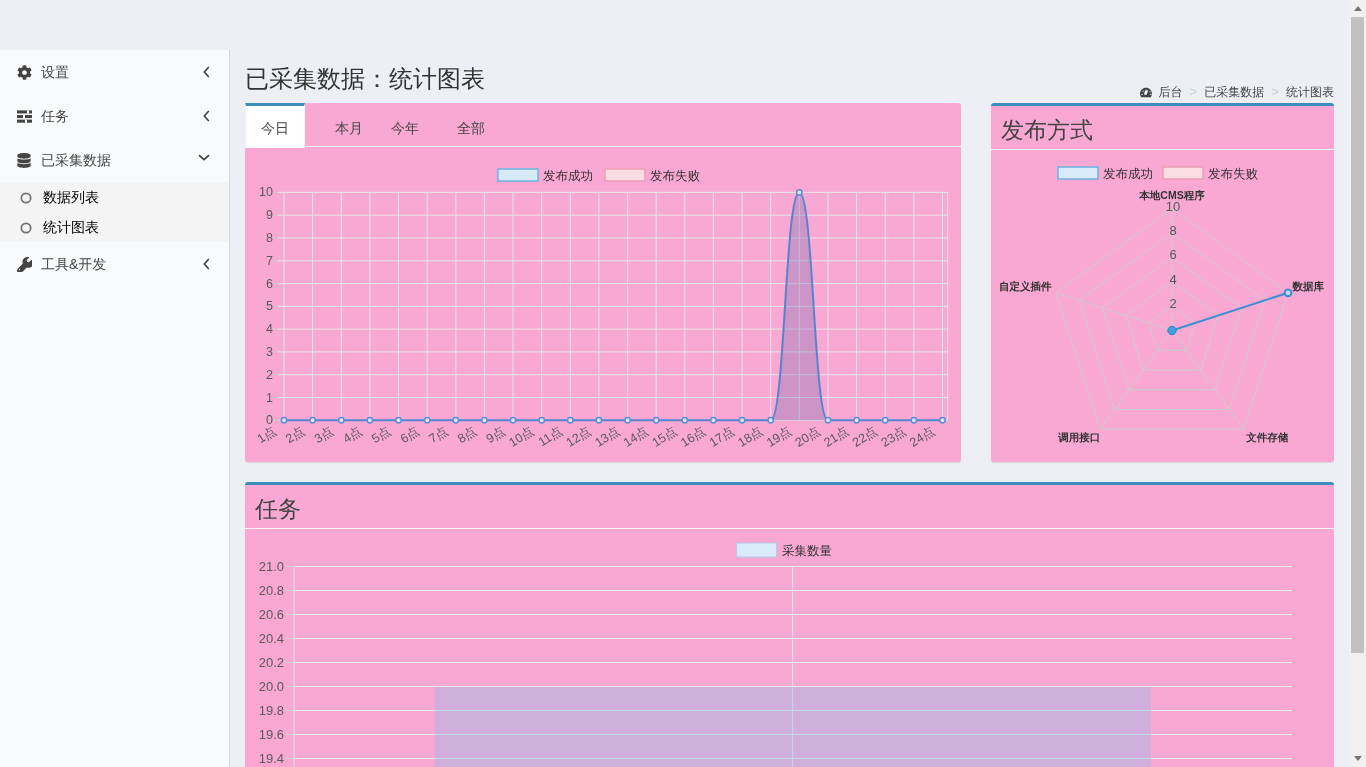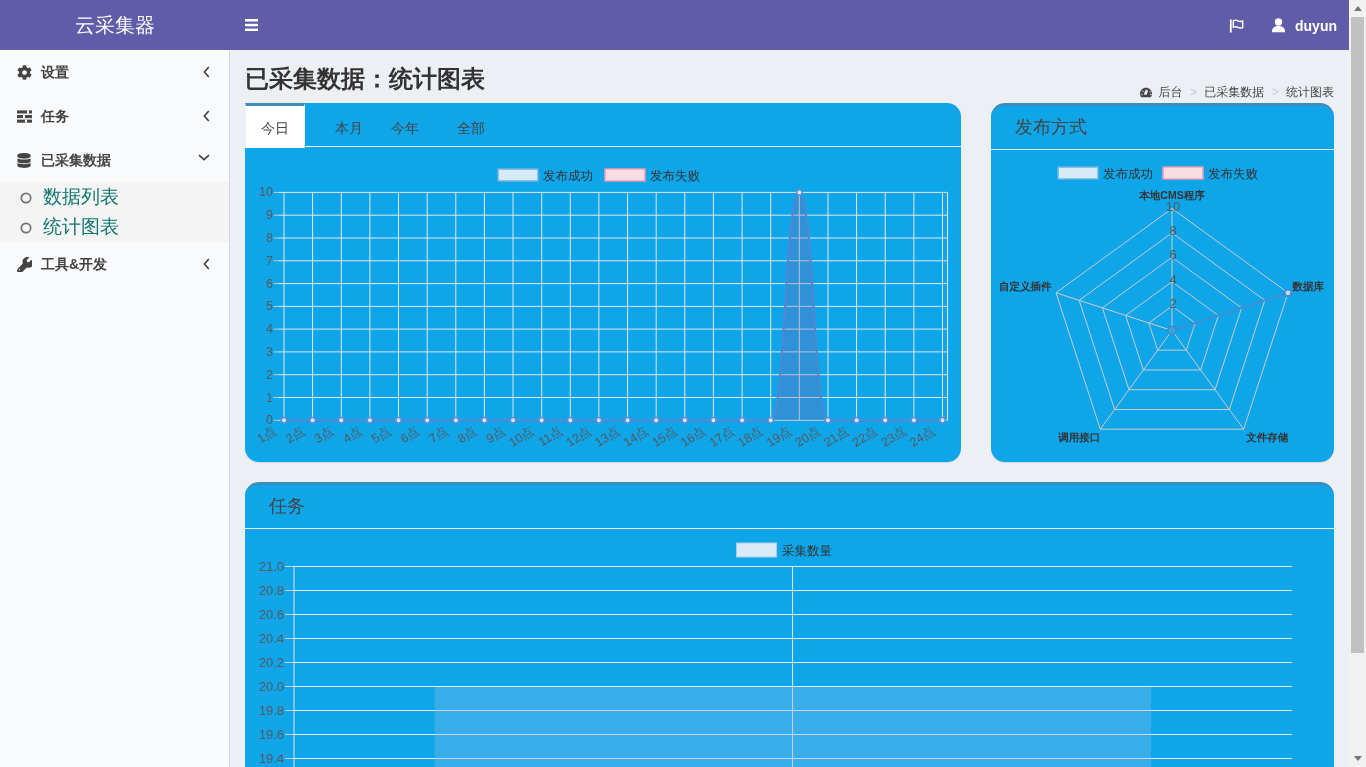--- a/index.html
+++ b/index.html
@@ -7,73 +7,50 @@
 #page{position:relative;width:1366px;height:767px}
 
 #hdr{position:absolute;left:0;top:0;width:1349px;height:50px;background:#605ca8}
 #logo{position:absolute;left:0;top:0;width:230px;height:50px;line-height:50px;text-align:center;color:#fff;font-size:20px;font-weight:300}
 #burger{position:absolute;left:245px;top:19px}
 #nflag{position:absolute;left:1229px;top:19px}
 #nuser{position:absolute;left:1271px;top:18px}
 #uname{position:absolute;left:1295px;top:18px;color:#fff;font-size:14px;font-weight:600}
 
 #sb{position:absolute;left:0;top:50px;width:230px;height:717px;background:#f9fafc;border-right:1px solid #d2d6de}
-.mi{position:relative;height:44px;line-height:44px;font-size:14px;font-weight:700;color:#444}
+.mi{position:relative;height:44px;line-height:44px;font-size:14px;font-weight:400;color:#444}
 .mi .ico{position:absolute;left:17px;top:15px;width:20px}
 .mi .txt{position:absolute;left:41px;top:0}
 .mi .arr{position:absolute;right:19px;top:16px}
 .mi svg,.si svg,#burger svg,#nflag svg,#nuser svg{display:block}
 #smenu{background:#f4f4f5;padding:0}
-.si{position:relative;height:30px;line-height:30px;font-size:19px;color:#0f766e}
+.si{position:relative;height:30px;line-height:30px;font-size:14px;color:#000000}
 .si .ico{position:absolute;left:20px;top:10px}
 .si .txt{position:absolute;left:43px;top:0}
 
-#h1t{position:absolute;left:245px;top:63px;font-size:24px;font-weight:700;color:#333}
+#h1t{position:absolute;left:245px;top:63px;font-size:24px;font-weight:400;color:#333}
 #bc{position:absolute;right:32px;top:84px;font-size:12px;color:#444}
 #bc .sep{color:#c8ccd0;padding:0 4px;font-size:12px}
-.box{position:absolute;background:#0ea5e9;border-radius:14px;box-shadow:0 1px 1px rgba(0,0,0,0.1)}
+.box{position:absolute;background:#f9a8d4;border-radius:3px;box-shadow:0 1px 1px rgba(0,0,0,0.1)}
 #box1{left:245px;top:103px;width:716px;height:359px}
 #tabbar{position:relative;height:44px;border-bottom:1px solid #f4f4f4}
 .tab{position:absolute;top:0;height:44px;font-size:14px;color:#444;text-align:center;line-height:50px}
 .tab.act{background:#fff;border-top:3px solid #3c8dbc;border-left:1px solid #f4f4f4;border-right:1px solid #f4f4f4;height:45px;line-height:45px;z-index:2}
 #box2{left:991px;top:103px;width:343px;height:359px;border-top:3px solid #3c8dbc}
 .bhead{position:relative;height:44px;border-bottom:1px solid #f4f4f4}
-.btitle{position:absolute;left:24px;top:9px;font-size:18px;color:#444}
+.btitle{position:absolute;left:10px;top:9px;font-size:23px;color:#444}
 #box3{left:245px;top:482px;width:1089px;height:360px;border-top:3px solid #3c8dbc}
 
 #scrt{position:absolute;left:1349px;top:0;width:17px;height:767px;background:#f1f1f1}
 #scrth{position:absolute;left:2px;top:17px;width:13px;height:636px;background:#c1c1c1}
 .sarr{position:absolute;left:4.5px;width:0;height:0;border-left:4px solid transparent;border-right:4px solid transparent}
 </style>
 </head>
 <body>
 <div id="page">
-  <div id="hdr">
-    <div id="logo">云采集器</div>
-    <div id="burger">
-        <svg width="13" height="12">
-          <rect y="0" width="13" height="2.5" fill="#fff"></rect>
-          <rect y="4.8" width="13" height="2.5" fill="#fff"></rect>
-          <rect y="9.6" width="13" height="2.5" fill="#fff"></rect>
-        </svg>
-      </div>
-    <div id="nflag">
-        <svg width="16" height="14" viewBox="0 0 16 14">
-          <path d="M1.8 0.5 V13.5" stroke="#fff" stroke-width="1.8" fill="none"></path>
-          <path d="M4.3 1.6 C6 0.9 7.5 0.9 9 1.8 C10.4 2.6 11.9 2.7 13.7 2 V8.6 C11.9 9.3 10.4 9.2 9 8.4 C7.5 7.5 6 7.5 4.3 8.2 Z" stroke="#fff" stroke-width="1.4" fill="none"></path>
-        </svg>
-      </div>
-    <div id="nuser">
-        <svg width="15" height="15" viewBox="0 0 15 15">
-          <circle cx="7.5" cy="4" r="3.7" fill="#fff"></circle>
-          <path d="M0.9 14.2 C0.9 9.8 3.6 8.1 7.5 8.1 C11.4 8.1 14.1 9.8 14.1 14.2 Z" fill="#fff"></path>
-        </svg>
-      </div>
-    <div id="uname">duyun</div>
-  </div>
   <div id="sb">
     <div class="mi">
         <span class="ico">
           <svg width="15" height="15" viewBox="0 0 512 512">
             <path fill="#444" d="M487.4 315.7l-42.6-24.6c4.3-23.2 4.3-47 0-70.2l42.6-24.6c4.9-2.8 7.1-8.6 5.5-14-11.1-35.6-30-67.8-54.7-94.6-3.8-4.1-10-5.1-14.8-2.3L380.8 110c-17.9-15.4-38.5-27.3-60.8-35.1V25.8c0-5.6-3.9-10.5-9.4-11.7-36.7-8.2-74.3-7.8-109.2 0-5.5 1.2-9.4 6.1-9.4 11.7V75c-22.2 7.9-42.8 19.8-60.8 35.1L88.7 85.5c-4.9-2.8-11-1.9-14.8 2.3-24.7 26.7-43.6 58.9-54.7 94.6-1.7 5.4.6 11.2 5.5 14L67.3 221c-4.3 23.2-4.3 47 0 70.2l-42.6 24.6c-4.9 2.8-7.1 8.6-5.5 14 11.1 35.6 30 67.8 54.7 94.6 3.8 4.1 10 5.1 14.8 2.3l42.6-24.6c17.9 15.4 38.5 27.3 60.8 35.1v49.2c0 5.6 3.9 10.5 9.4 11.7 36.7 8.2 74.3 7.8 109.2 0 5.5-1.2 9.4-6.1 9.4-11.7v-49.2c22.2-7.9 42.8-19.8 60.8-35.1l42.6 24.6c4.9 2.8 11 1.9 14.8-2.3 24.7-26.7 43.6-58.9 54.7-94.6 1.5-5.5-.7-11.3-5.6-14.1zM256 336c-44.1 0-80-35.9-80-80s35.9-80 80-80 80 35.9 80 80-35.9 80-80 80z"></path>
           </svg>
         </span>
         <span class="txt">设置</span>
         <span class="arr">
           <svg width="7" height="12" viewBox="0 0 7 12">

